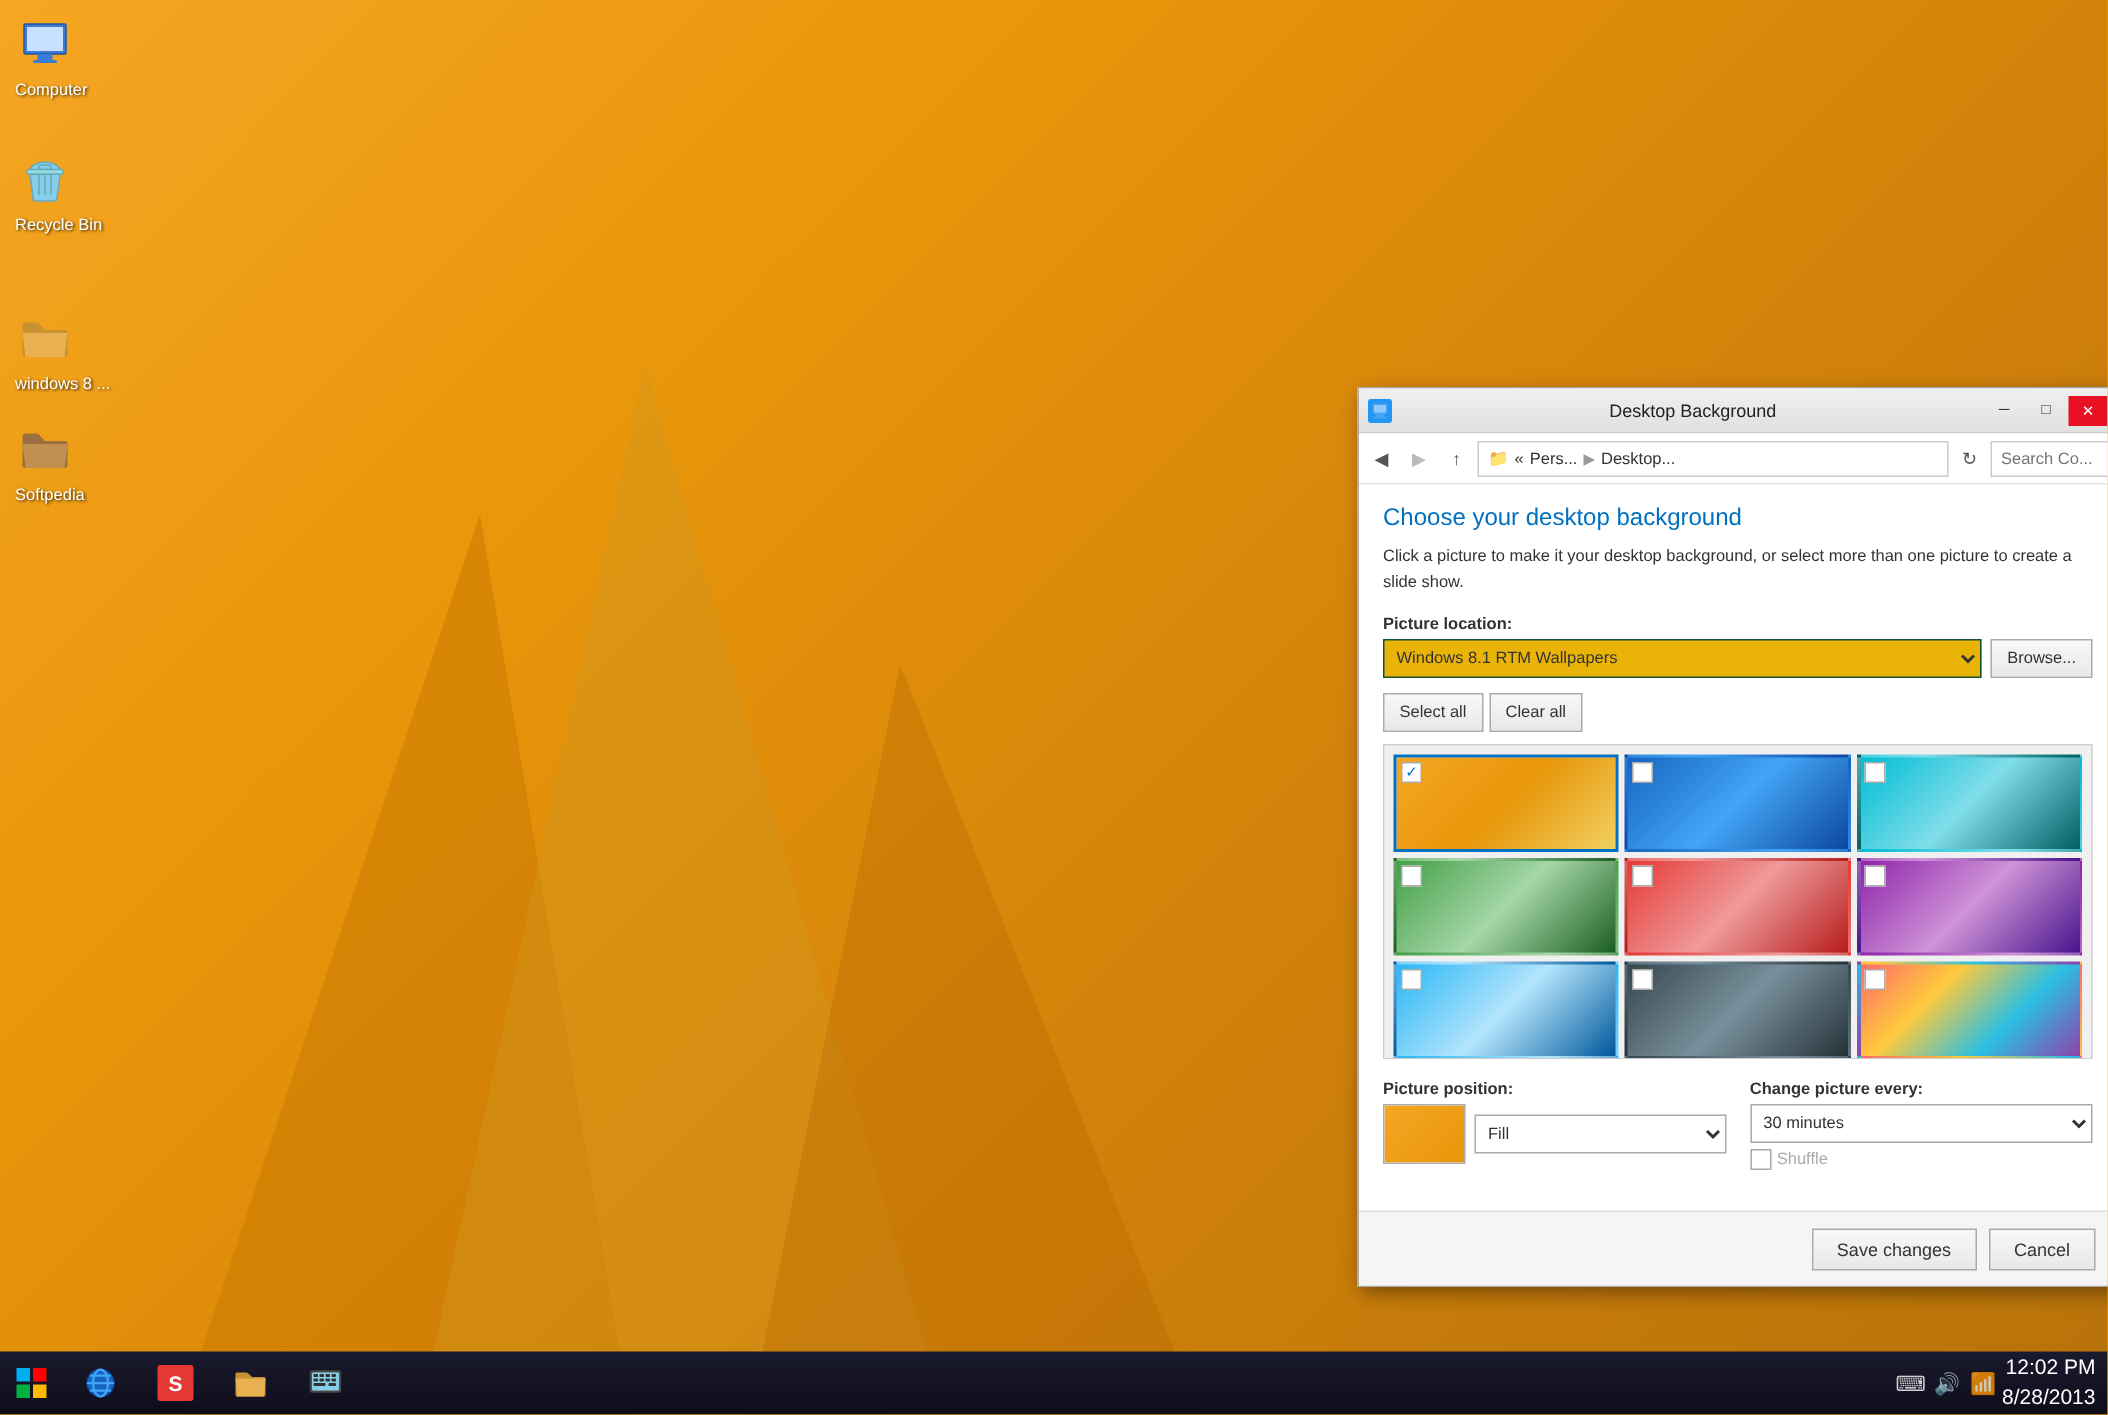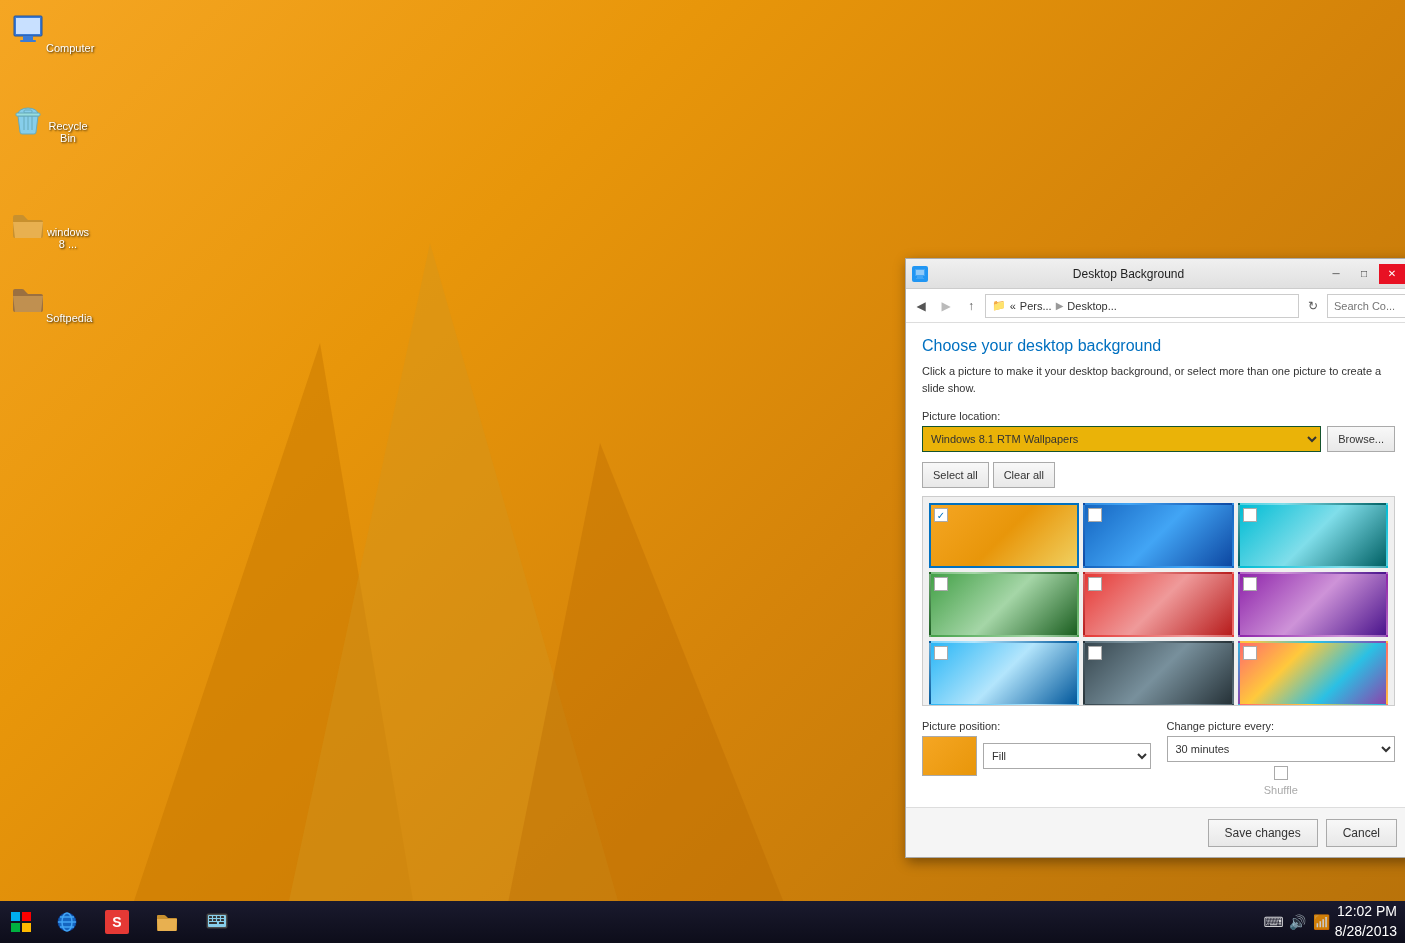--- a/index.html
+++ b/index.html
@@ -50,22 +50,22 @@
       height: 0;
       border-left: 100px solid transparent;
       border-right: 200px solid transparent;
       border-bottom: 500px solid rgba(180, 100, 0, 0.3);
     }
 
     
     .desktop-icon {
       position: absolute;
       display: flex;
-      flex-direction: row;
-      align-items: flex-end;
+      flex-direction: column;
+      align-items: flex-start;
       width: 80px;
       cursor: pointer;
     }
     .desktop-icon .icon-img {
       width: 40px;
       height: 40px;
       display: flex;
       align-items: center;
       justify-content: center;
       margin-bottom: 4px;
@@ -274,20 +274,21 @@
     .section-desc {
       font-size: 11px;
       color: #333;
       margin-bottom: 14px;
       line-height: 1.5;
     }
     .field-label {
       font-size: 11px;
       color: #333;
       margin-bottom: 4px;
+      font-weight: bold;
     }
     .location-row {
       display: flex;
       gap: 6px;
       margin-bottom: 10px;
       align-items: center;
     }
     .location-select {
       flex: 1;
       height: 26px;
@@ -410,21 +411,20 @@
       color: #333;
       padding: 0 4px;
       background: #fff;
       cursor: pointer;
     }
     .shuffle-row {
       display: flex;
       align-items: center;
       gap: 4px;
       margin-top: 4px;
-      flex-direction: column;
     }
     .shuffle-checkbox {
       width: 14px;
       height: 14px;
       border: 1px solid #aaa;
       background: #fff;
     }
     .shuffle-label {
       font-size: 11px;
       color: #aaa;

